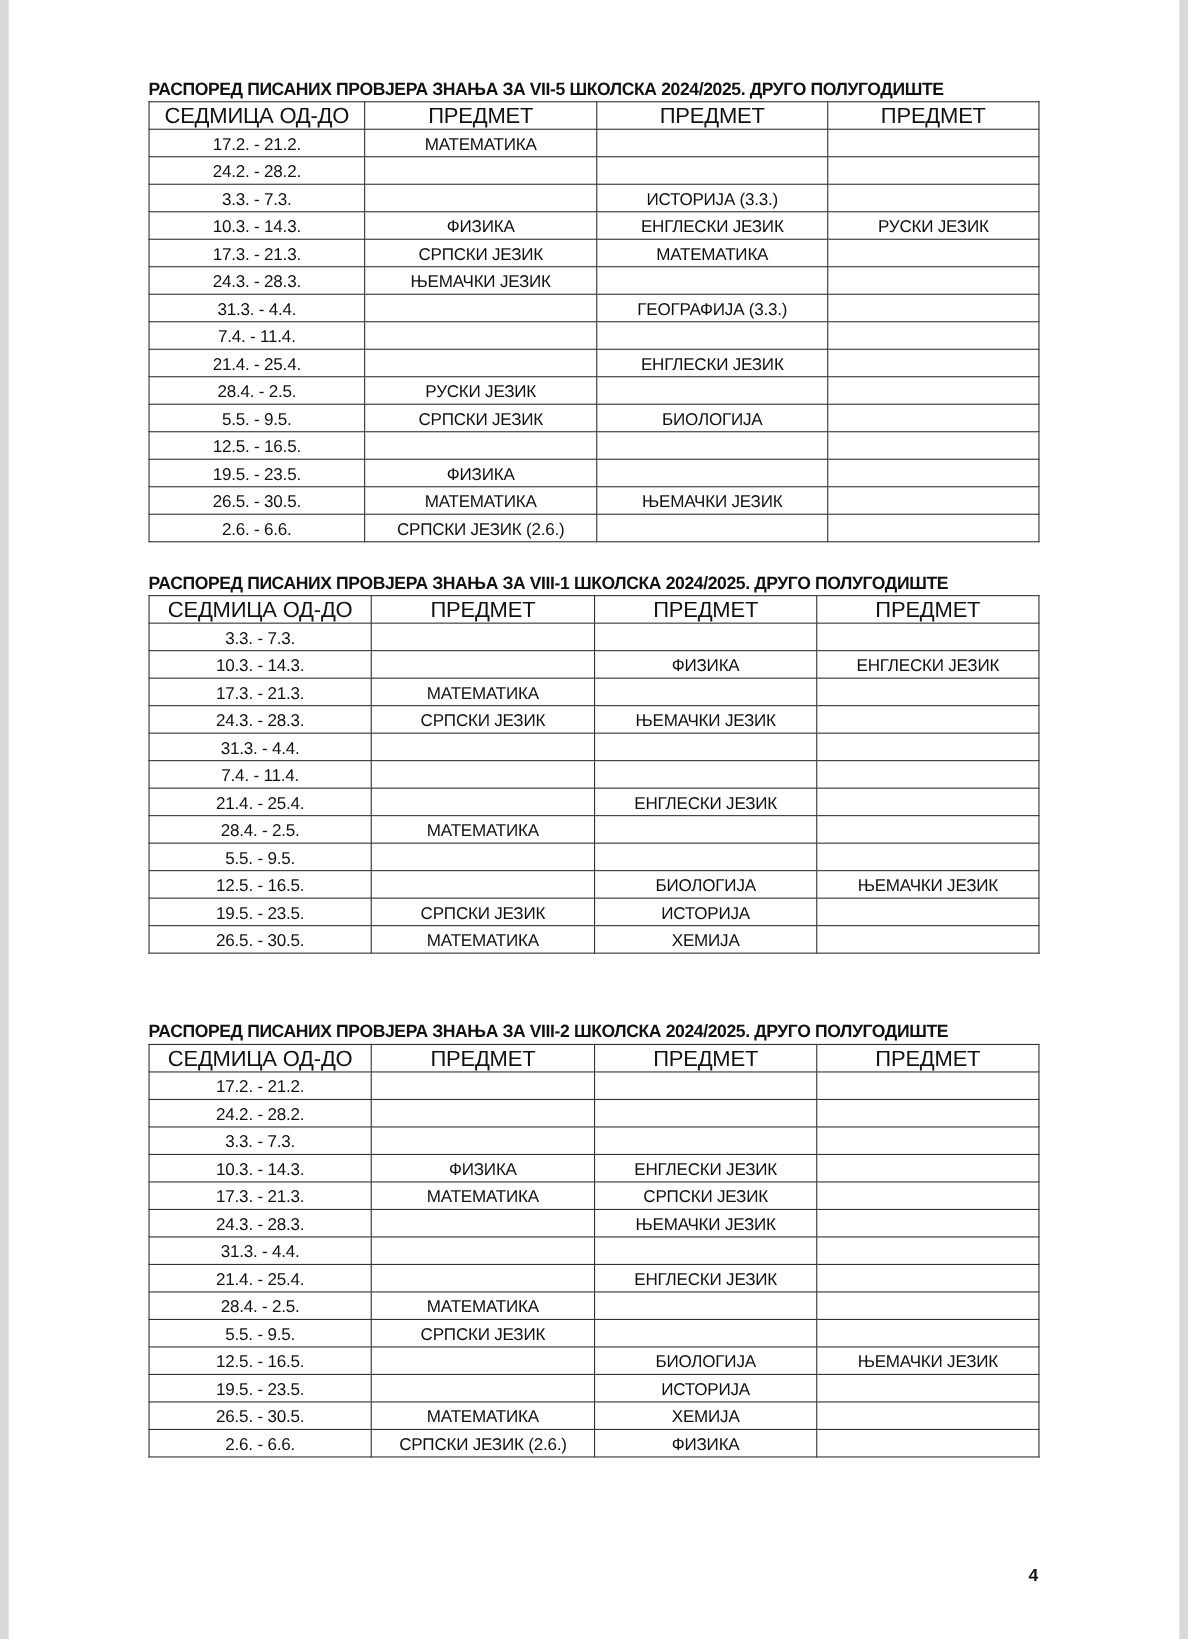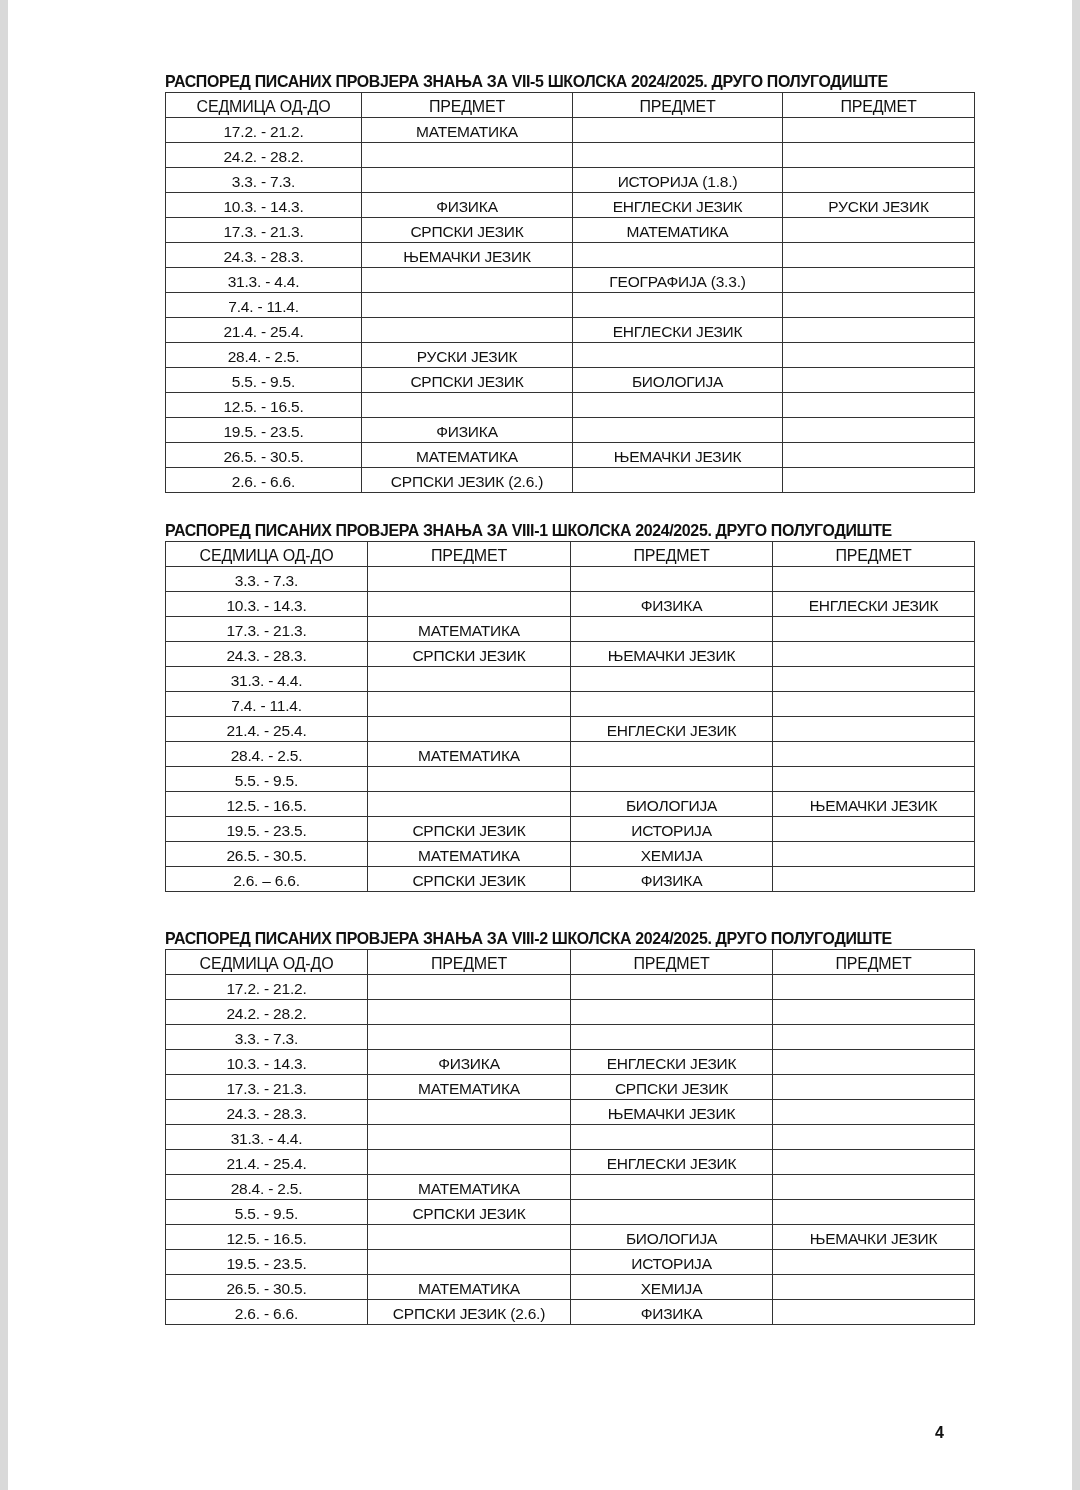--- a/index.html
+++ b/index.html
@@ -5,40 +5,40 @@
   html, body { margin: 0; padding: 0; }
   body {
     width: 1080px; height: 1490px; position: relative; overflow: hidden;
     background: #ffffff;
     font-family: "Liberation Sans", sans-serif;
     color: #111;
   }
   .edge-left { position: absolute; left: 0; top: 0; width: 8px; height: 1490px; background: #d9d9d9; }
   .edge-right { position: absolute; right: 0; top: 0; width: 8px; height: 1490px; background: #d9d9d9; }
   .page { position: absolute; left: 8px; top: 0; width: 1064px; height: 1490px; background: #fff; }
-  .section { position: absolute; left: 127px; width: 810px; margin-left: 30px; }
+  .section { position: absolute; left: 127px; width: 810px; }
   .title {
     font-family: "Liberation Sans", sans-serif;
     font-weight: bold; font-size: 16.2px; letter-spacing: -0.35px;
     white-space: nowrap; height: 21px; line-height: 21px;
     transform: scaleX(0.985); transform-origin: left center;
   }
   table {
     border-collapse: collapse; table-layout: fixed; width: 809px;
     font-family: "Liberation Sans", sans-serif; font-size: 15.5px;
   }
   td, th {
     border: 1px solid #333; height: 24px; padding: 0; text-align: center;
     vertical-align: bottom; font-weight: normal; line-height: 21px;
     white-space: nowrap; overflow: hidden; letter-spacing: -0.2px;
   }
   table { border: 1.5px solid #111; }
   .t1 col.c1 { width: 196px; } .t1 col.c2 { width: 211px; } .t1 col.c3 { width: 210px; } .t1 col.c4 { width: 192px; }
   .t2 col.c1 { width: 202px; } .t2 col.c2 { width: 203px; } .t2 col.c3 { width: 202px; } .t2 col.c4 { width: 202px; }
-  th { font-size: 16px; }
+  th { font-size: 20px; }
   .page-number { position: absolute; left: 927px; top: 1424px; font-size: 16px; font-weight: bold; }
 </style>
 </head>
 <body>
 
 <div class="edge-left"></div>
 <div class="edge-right"></div>
 
 <div class="page">
 
@@ -68,21 +68,21 @@
           </tr>
           <tr>
             <td>24.2. - 28.2.</td>
             <td></td>
             <td></td>
             <td></td>
           </tr>
           <tr>
             <td>3.3. - 7.3.</td>
             <td></td>
-            <td>ИСТОРИЈА (1.8.)</td>
+            <td>ИСТОРИЈА (3.3.)</td>
             <td></td>
           </tr>
           <tr>
             <td>10.3. - 14.3.</td>
             <td>ФИЗИКА</td>
             <td>ЕНГЛЕСКИ ЈЕЗИК</td>
             <td>РУСКИ ЈЕЗИК</td>
           </tr>
           <tr>
             <td>17.3. - 21.3.</td>
@@ -237,26 +237,20 @@
             <td>СРПСКИ ЈЕЗИК</td>
             <td>ИСТОРИЈА</td>
             <td></td>
           </tr>
           <tr>
             <td>26.5. - 30.5.</td>
             <td>МАТЕМАТИКА</td>
             <td>ХЕМИЈА</td>
             <td></td>
           </tr>
-          <tr>
-            <td>2.6. – 6.6.</td>
-            <td>СРПСКИ ЈЕЗИК</td>
-            <td>ФИЗИКА</td>
-            <td></td>
-          </tr>
         </tbody>
     </table>
   </div>
 
   <div class="section" style="top:928px;">
     <div class="title">РАСПОРЕД ПИСАНИХ ПРОВЈЕРА ЗНАЊА ЗА VIII-2  ШКОЛСКА 2024/2025. ДРУГО ПОЛУГОДИШТЕ</div>
     <table class="t2">
       <colgroup>
           <col class="c1">
           <col class="c2">

